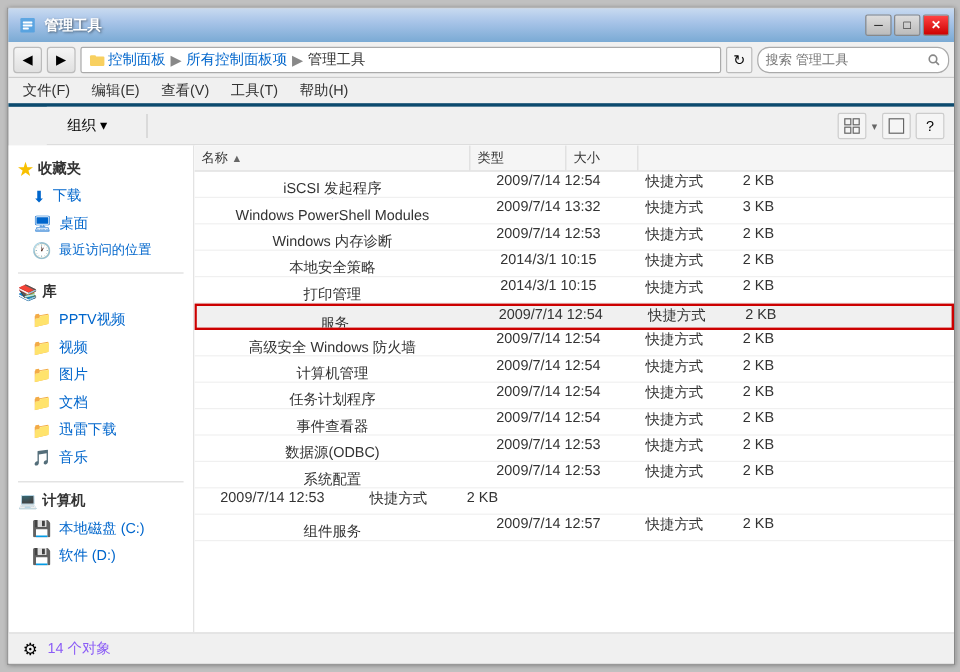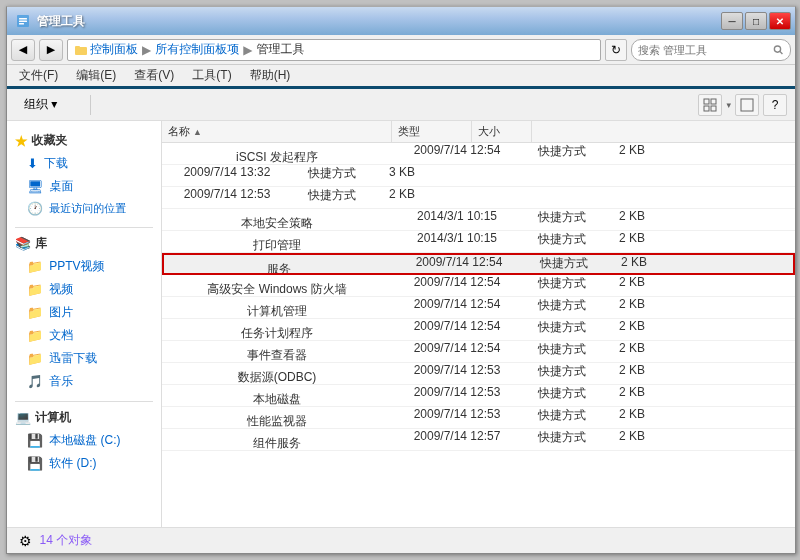--- a/index.html
+++ b/index.html
@@ -154,20 +154,21 @@
     
     .toolbar {
       height: 32px;
       background: #f0f0f0;
       border-bottom: 1px solid #ddd;
       display: flex;
       align-items: center;
       padding: 0 8px;
       gap: 20px;
       flex-shrink: 0;
+      margin-left: 32px;
     }
     .toolbar-btn {
       display: flex; align-items: center; gap: 4px;
       padding: 4px 8px;
       border: 1px solid transparent;
       border-radius: 3px;
       cursor: pointer;
       font-size: 12px;
     }
     .toolbar-sep {
@@ -495,25 +496,45 @@
           <rect x="4" y="10" width="4" height="1.5" rx="0.5" fill="#6688bb"></rect>
           <polygon points="5,13 2,16 3,13" fill="#333" opacity="0.7"></polygon>
         </svg>
         <span>iSCSI 发起程序</span>
       </div>
       <div class="file-cell cell-date">2009/7/14 12:54</div>
       <div class="file-cell cell-type">快捷方式</div>
       <div class="file-cell cell-size">2 KB</div>
     </div>
           <div class="file-row">
+      <div class="file-cell cell-name">
+        <svg width="16" height="16" viewBox="0 0 16 16">
+          <rect x="2" y="2" width="12" height="12" rx="1" fill="#e8f0fa" stroke="#8899cc" stroke-width="1"></rect>
+          <rect x="4" y="5" width="8" height="1.5" rx="0.5" fill="#6688bb"></rect>
+          <rect x="4" y="7.5" width="6" height="1.5" rx="0.5" fill="#6688bb"></rect>
+          <rect x="4" y="10" width="4" height="1.5" rx="0.5" fill="#6688bb"></rect>
+          <polygon points="5,13 2,16 3,13" fill="#333" opacity="0.7"></polygon>
+        </svg>
+        <span>Windows PowerShell Modules</span>
+      </div>
       <div class="file-cell cell-date">2009/7/14 13:32</div>
       <div class="file-cell cell-type">快捷方式</div>
       <div class="file-cell cell-size">3 KB</div>
     </div>
           <div class="file-row">
+      <div class="file-cell cell-name">
+        <svg width="16" height="16" viewBox="0 0 16 16">
+          <rect x="2" y="2" width="12" height="12" rx="1" fill="#e8f0fa" stroke="#8899cc" stroke-width="1"></rect>
+          <rect x="4" y="5" width="8" height="1.5" rx="0.5" fill="#6688bb"></rect>
+          <rect x="4" y="7.5" width="6" height="1.5" rx="0.5" fill="#6688bb"></rect>
+          <rect x="4" y="10" width="4" height="1.5" rx="0.5" fill="#6688bb"></rect>
+          <polygon points="5,13 2,16 3,13" fill="#333" opacity="0.7"></polygon>
+        </svg>
+        <span>Windows 内存诊断</span>
+      </div>
       <div class="file-cell cell-date">2009/7/14 12:53</div>
       <div class="file-cell cell-type">快捷方式</div>
       <div class="file-cell cell-size">2 KB</div>
     </div>
           <div class="file-row">
       <div class="file-cell cell-name">
         <svg width="16" height="16" viewBox="0 0 16 16">
           <rect x="2" y="2" width="12" height="12" rx="1" fill="#e8f0fa" stroke="#8899cc" stroke-width="1"></rect>
           <rect x="4" y="5" width="8" height="1.5" rx="0.5" fill="#6688bb"></rect>
           <rect x="4" y="7.5" width="6" height="1.5" rx="0.5" fill="#6688bb"></rect>
@@ -633,37 +654,27 @@
     </div>
           <div class="file-row">
       <div class="file-cell cell-name">
         <svg width="16" height="16" viewBox="0 0 16 16">
           <rect x="2" y="2" width="12" height="12" rx="1" fill="#e8f0fa" stroke="#8899cc" stroke-width="1"></rect>
           <rect x="4" y="5" width="8" height="1.5" rx="0.5" fill="#6688bb"></rect>
           <rect x="4" y="7.5" width="6" height="1.5" rx="0.5" fill="#6688bb"></rect>
           <rect x="4" y="10" width="4" height="1.5" rx="0.5" fill="#6688bb"></rect>
           <polygon points="5,13 2,16 3,13" fill="#333" opacity="0.7"></polygon>
         </svg>
-        <span>本地磁盘</span>
+        <span>系统配置</span>
       </div>
       <div class="file-cell cell-date">2009/7/14 12:53</div>
       <div class="file-cell cell-type">快捷方式</div>
       <div class="file-cell cell-size">2 KB</div>
     </div>
           <div class="file-row">
-      <div class="file-cell cell-name">
-        <svg width="16" height="16" viewBox="0 0 16 16">
-          <rect x="2" y="2" width="12" height="12" rx="1" fill="#e8f0fa" stroke="#8899cc" stroke-width="1"></rect>
-          <rect x="4" y="5" width="8" height="1.5" rx="0.5" fill="#6688bb"></rect>
-          <rect x="4" y="7.5" width="6" height="1.5" rx="0.5" fill="#6688bb"></rect>
-          <rect x="4" y="10" width="4" height="1.5" rx="0.5" fill="#6688bb"></rect>
-          <polygon points="5,13 2,16 3,13" fill="#333" opacity="0.7"></polygon>
-        </svg>
-        <span>性能监视器</span>
-      </div>
       <div class="file-cell cell-date">2009/7/14 12:53</div>
       <div class="file-cell cell-type">快捷方式</div>
       <div class="file-cell cell-size">2 KB</div>
     </div>
           <div class="file-row">
       <div class="file-cell cell-name">
         <svg width="16" height="16" viewBox="0 0 16 16">
           <rect x="2" y="2" width="12" height="12" rx="1" fill="#e8f0fa" stroke="#8899cc" stroke-width="1"></rect>
           <rect x="4" y="5" width="8" height="1.5" rx="0.5" fill="#6688bb"></rect>
           <rect x="4" y="7.5" width="6" height="1.5" rx="0.5" fill="#6688bb"></rect>

